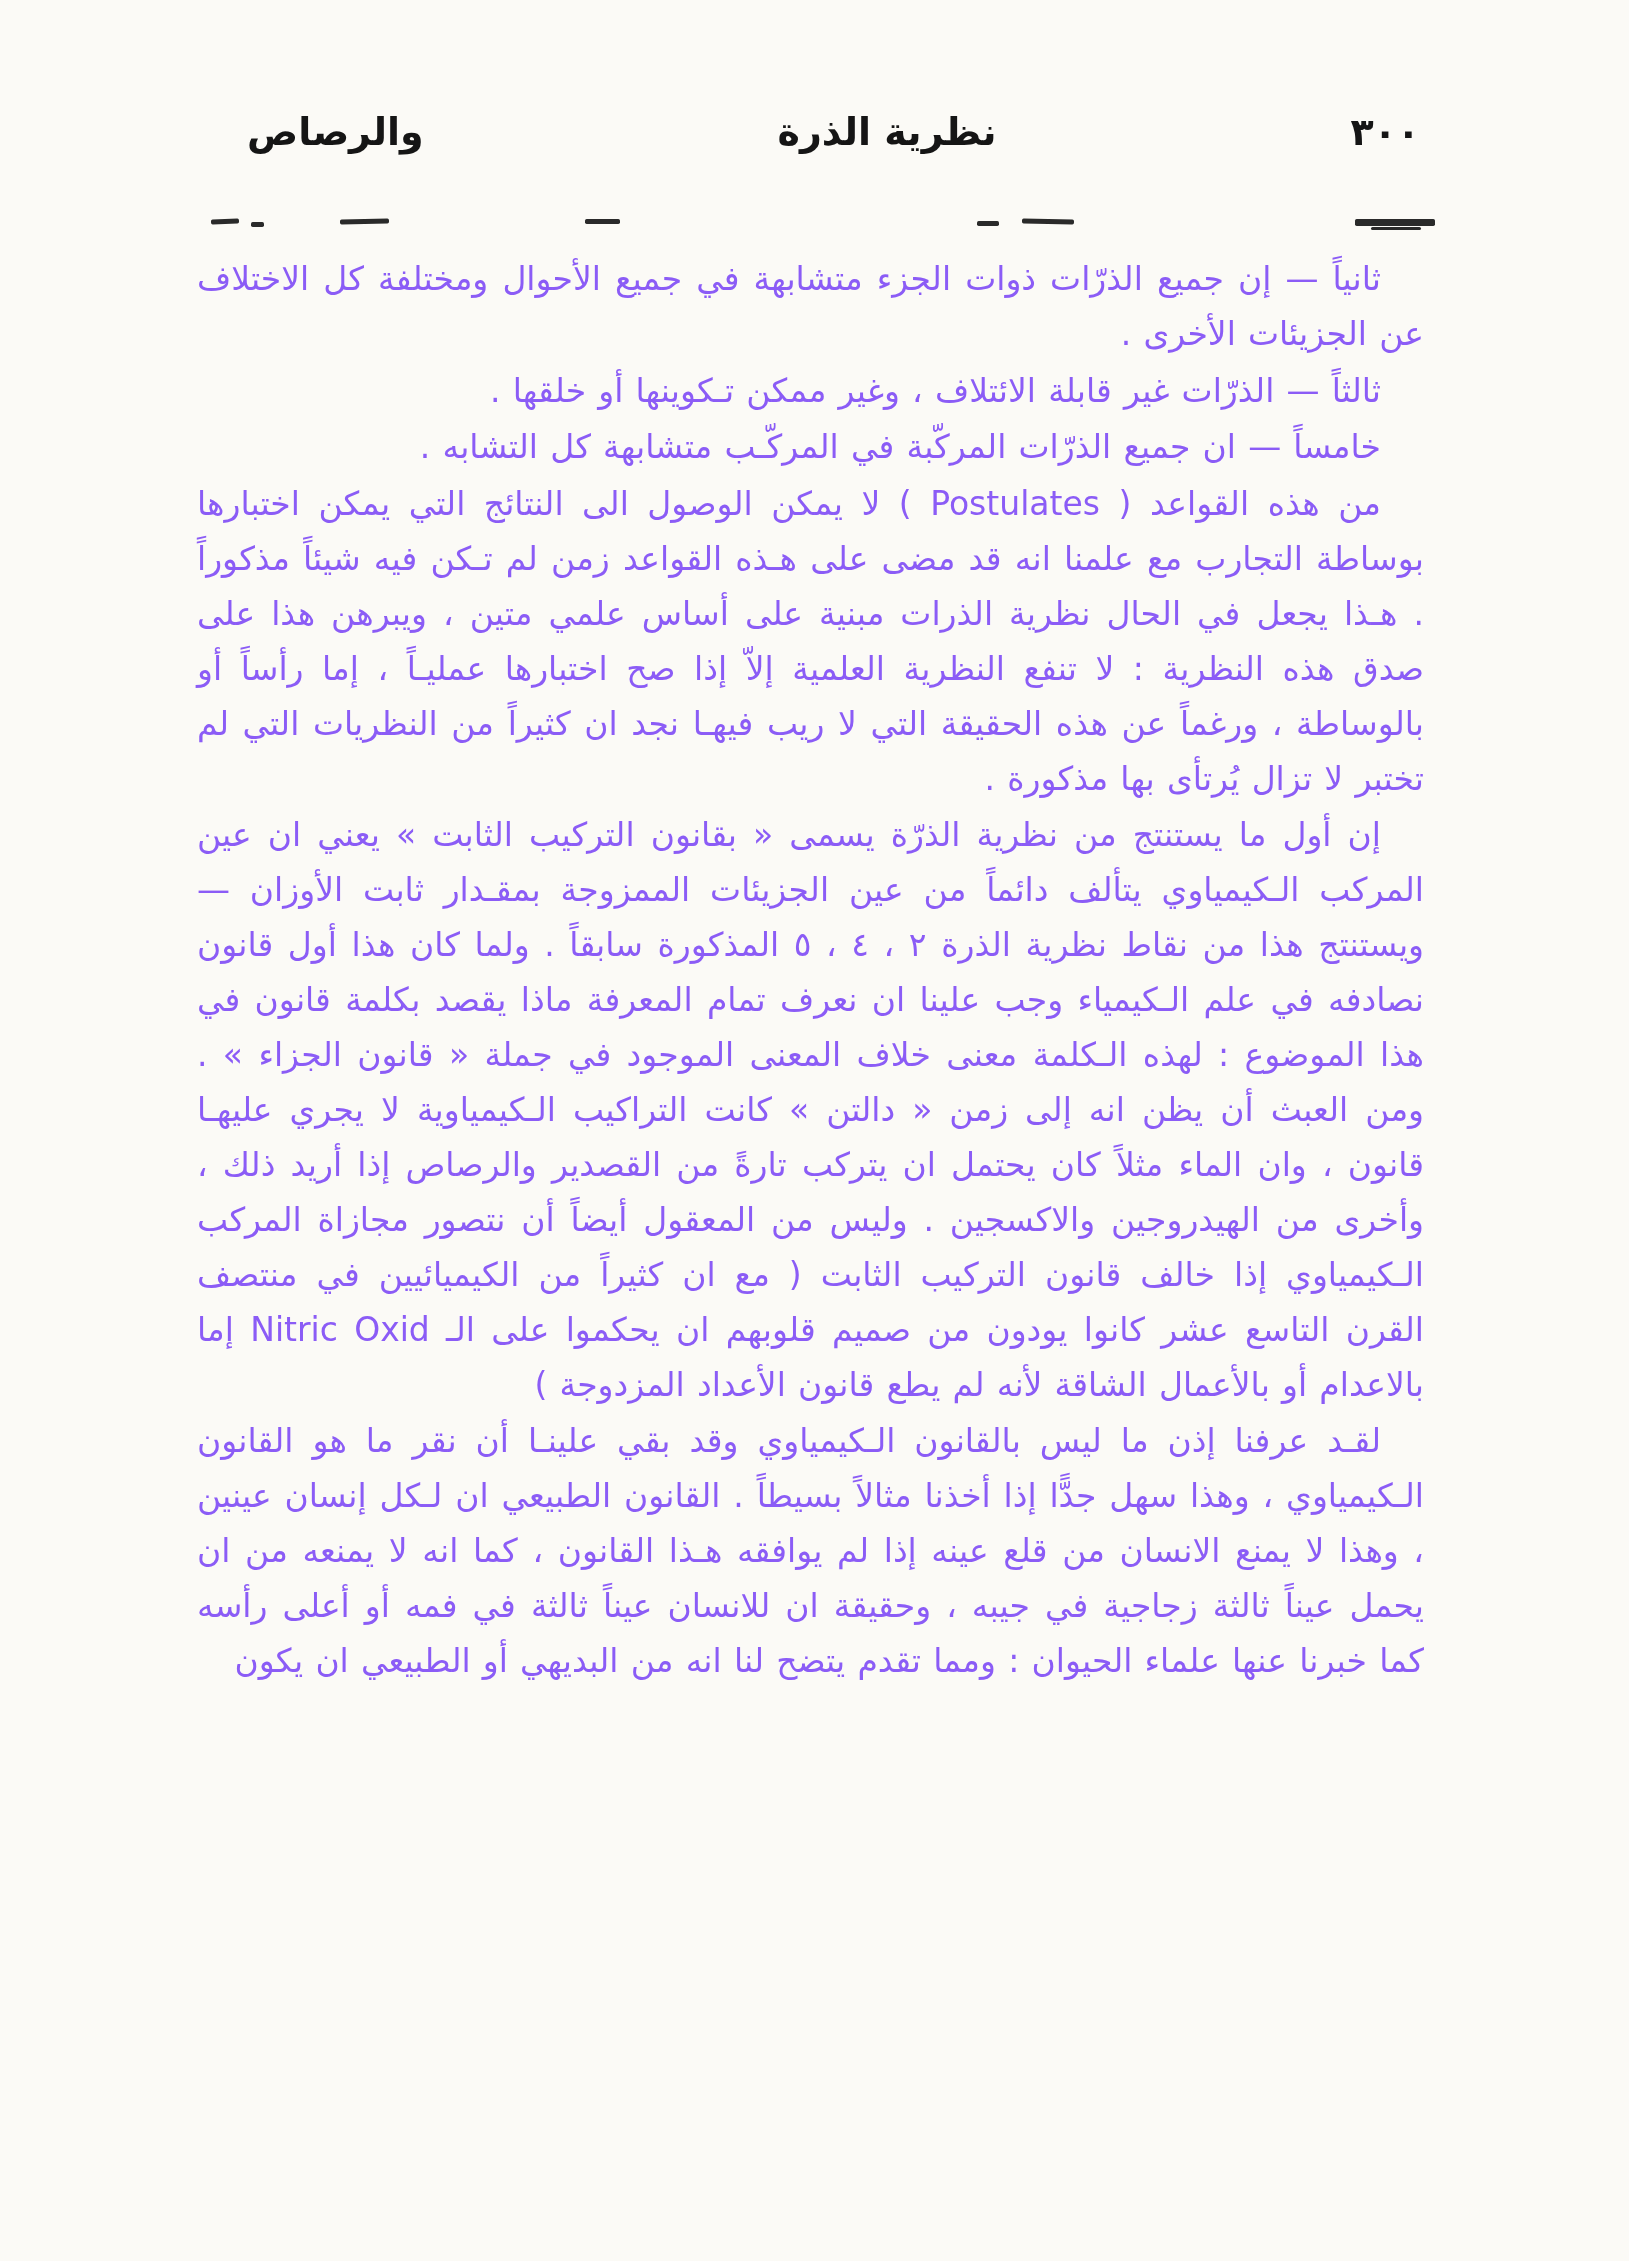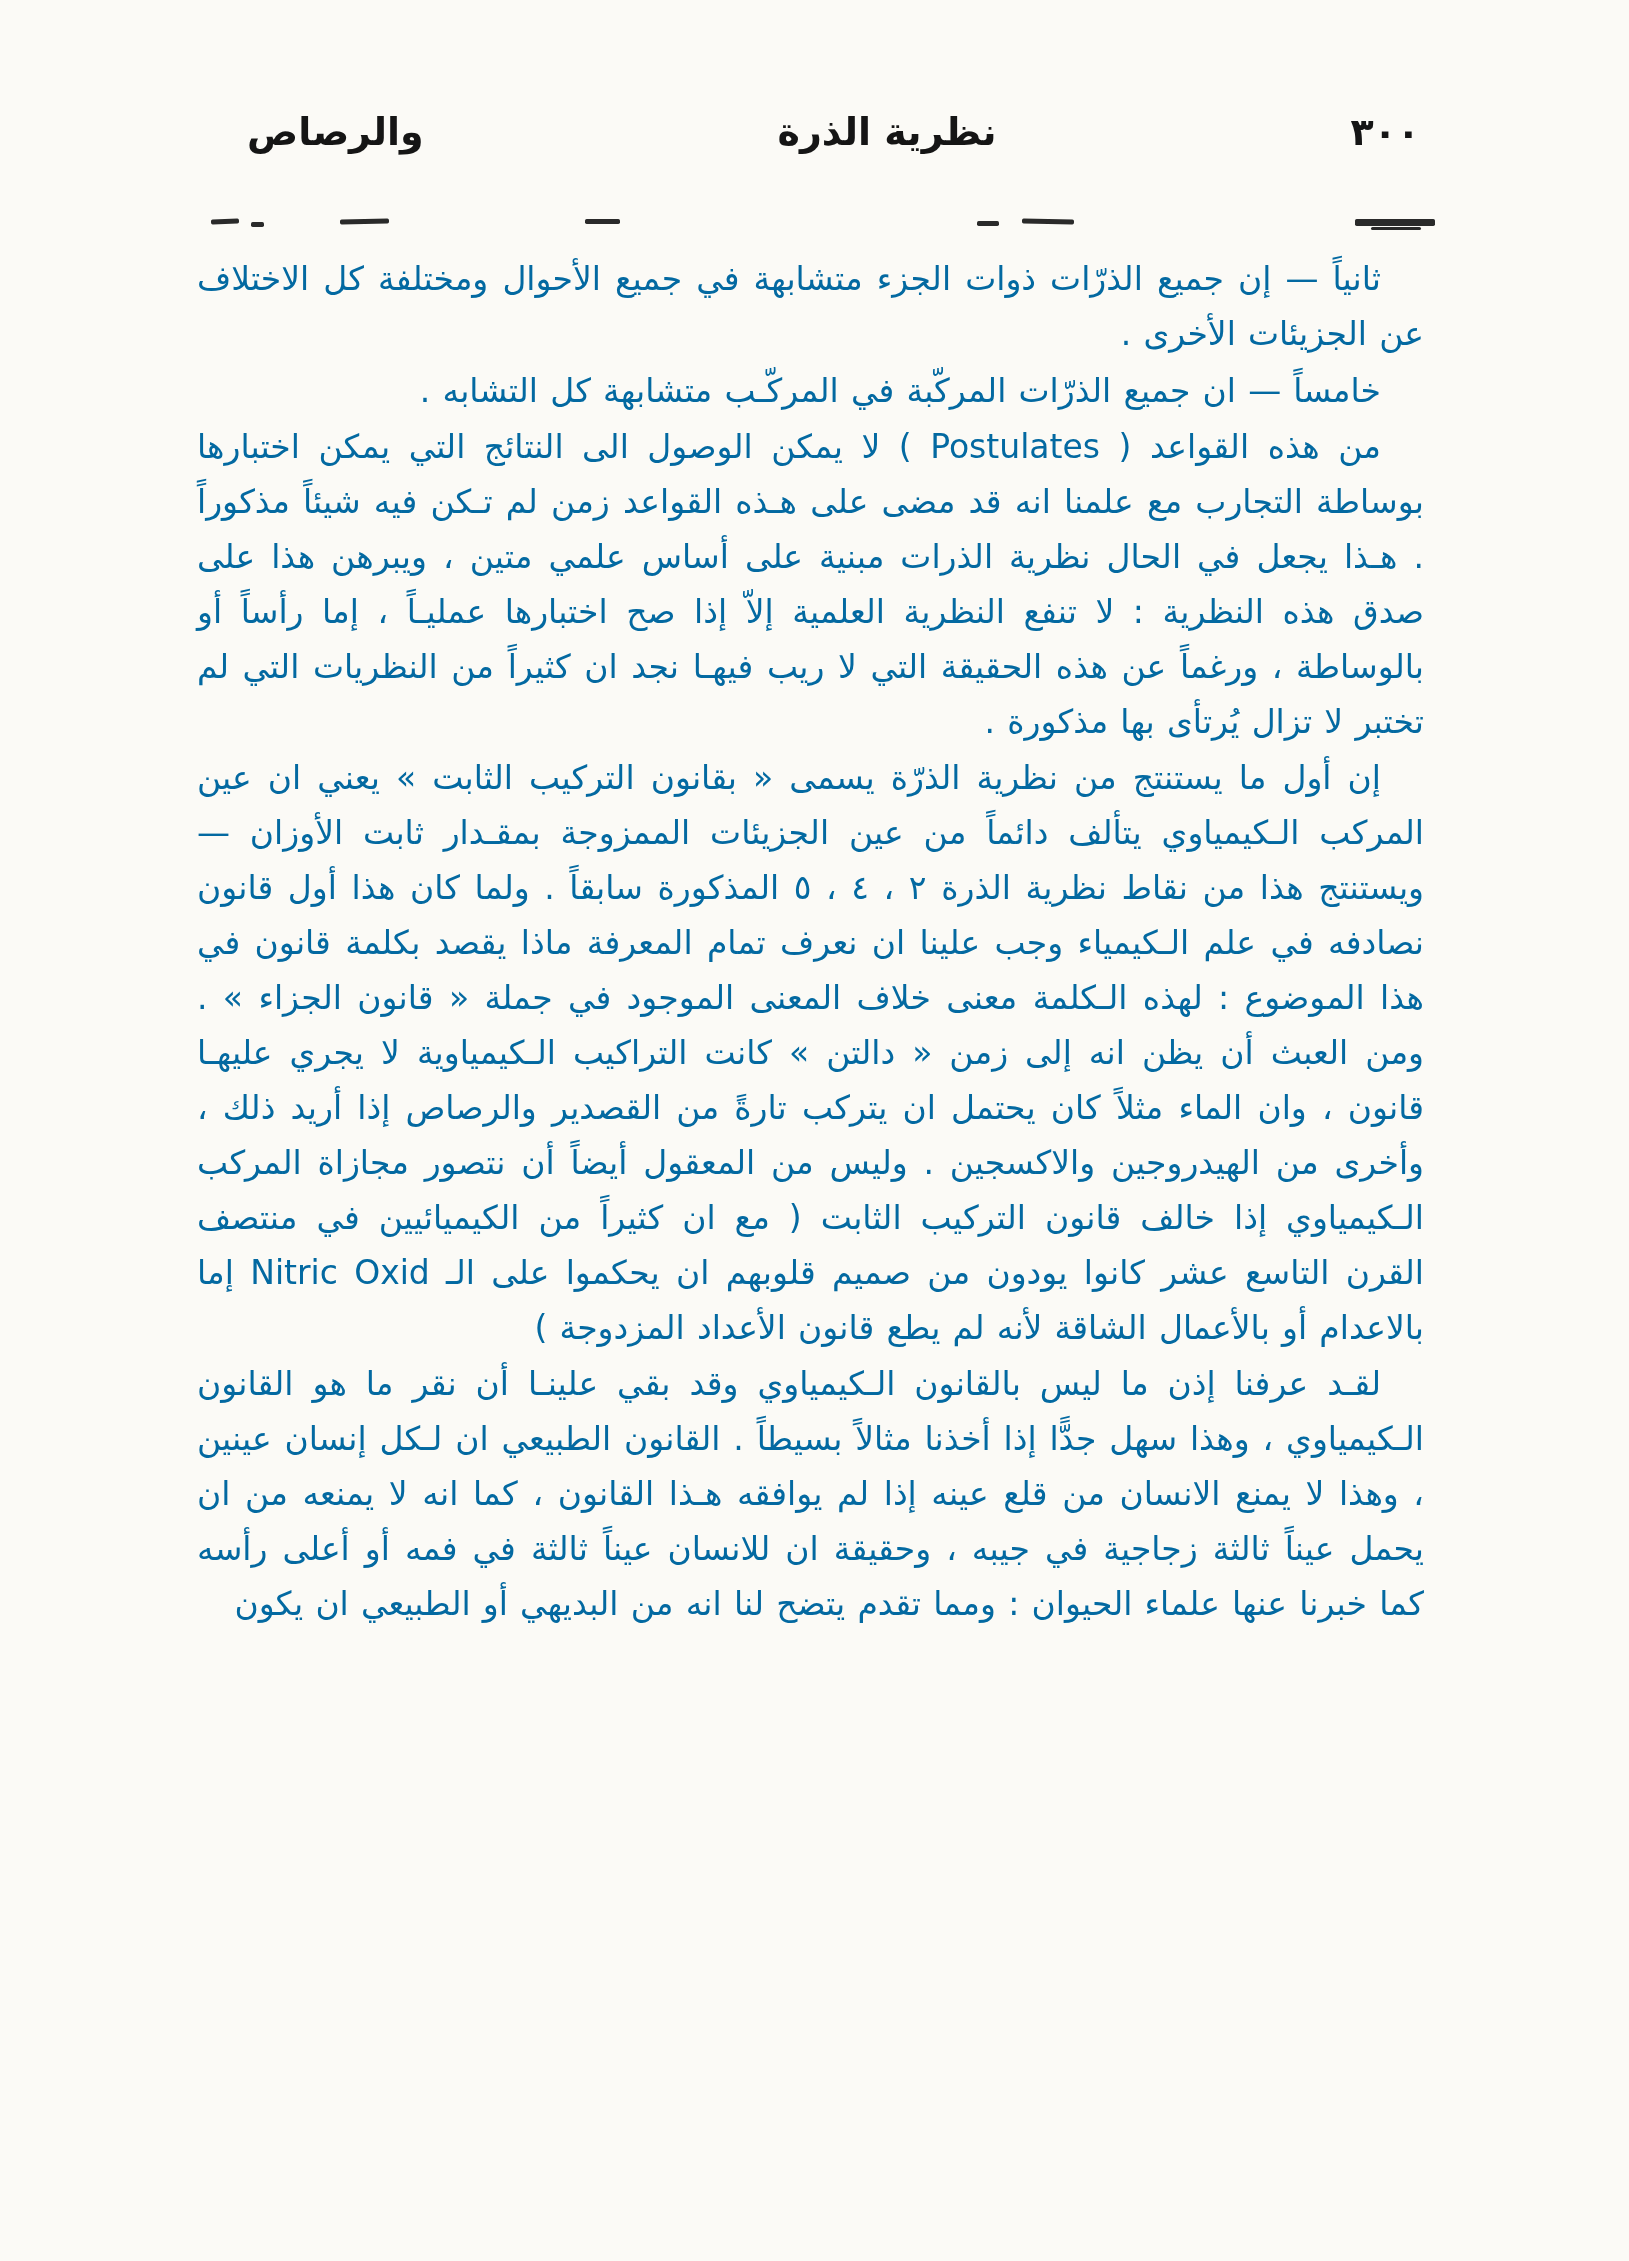--- a/index.html
+++ b/index.html
@@ -64,21 +64,21 @@
   
   .article-body {
     position: absolute;
     top: 251px;
     right: 205px;
     left: 197px;
     direction: rtl;
     text-align: justify;
     font-size: 33px;
     line-height: 55px;
-    color: #0369a1;
+    color: #8b5cf6;
     word-spacing: 1.7px;
   }
   .article-body p {
     text-indent: 43px;
     margin: 0;
   }
   .article-body p.postulate {
     margin-bottom: 1.7px;
   }
   .article-body p + p.block {
@@ -102,20 +102,21 @@
     <span class="dash d3"></span>
     <span class="dash d4"></span>
     <span class="dash d5"></span>
     <span class="dash d6"></span>
     <span class="dash d7"></span>
     <span class="dash d8"></span>
   </div>
 
   <main class="article-body">
     <p class="postulate">ثانياً — إن جميع الذرّات ذوات الجزء متشابهة في جميع الأحوال ومختلفة كل الاختلاف عن الجزيئات الأخرى .</p>
+    <p class="postulate">ثالثاً — الذرّات غير قابلة الائتلاف ، وغير ممكن تـكوينها أو خلقها .</p>
     <p class="postulate">خامساً — ان جميع الذرّات المركّبة في المركّـب متشابهة كل التشابه .</p>
     <p class="block">من هذه القواعد ( Postulates ) لا يمكن الوصول الى النتائج التي يمكن اختبارها بوساطة التجارب مع علمنا انه قد مضى على هـذه القواعد زمن لم تـكن فيه شيئاً مذكوراً . هـذا يجعل في الحال نظرية الذرات مبنية على أساس علمي متين ، ويبرهن هذا على صدق هذه النظرية : لا تنفع النظرية العلمية إلاّ إذا صح اختبارها عمليـاً ، إما رأساً أو بالوساطة ، ورغماً عن هذه الحقيقة التي لا ريب فيهـا نجد ان كثيراً من النظريات التي لم تختبر لا تزال يُرتأى بها مذكورة .</p>
     <p class="block">إن أول ما يستنتج من نظرية الذرّة يسمى « بقانون التركيب الثابت » يعني ان عين المركب الـكيمياوي يتألف دائماً من عين الجزيئات الممزوجة بمقـدار ثابت الأوزان — ويستنتج هذا من نقاط نظرية الذرة ٢ ، ٤ ، ٥ المذكورة سابقاً . ولما كان هذا أول قانون نصادفه في علم الـكيمياء وجب علينا ان نعرف تمام المعرفة ماذا يقصد بكلمة قانون في هذا الموضوع : لهذه الـكلمة معنى خلاف المعنى الموجود في جملة « قانون الجزاء » . ومن العبث أن يظن انه إلى زمن « دالتن » كانت التراكيب الـكيمياوية لا يجري عليهـا قانون ، وان الماء مثلاً كان يحتمل ان يتركب تارةً من القصدير والرصاص إذا أريد ذلك ، وأخرى من الهيدروجين والاكسجين . وليس من المعقول أيضاً أن نتصور مجازاة المركب الـكيمياوي إذا خالف قانون التركيب الثابت ( مع ان كثيراً من الكيميائيين في منتصف القرن التاسع عشر كانوا يودون من صميم قلوبهم ان يحكموا على الـ Nitric Oxid إما بالاعدام أو بالأعمال الشاقة لأنه لم يطع قانون الأعداد المزدوجة )</p>
     <p class="block">لقـد عرفنا إذن ما ليس بالقانون الـكيمياوي وقد بقي علينـا أن نقر ما هو القانون الـكيمياوي ، وهذا سهل جدًّا إذا أخذنا مثالاً بسيطاً . القانون الطبيعي ان لـكل إنسان عينين ، وهذا لا يمنع الانسان من قلع عينه إذا لم يوافقه هـذا القانون ، كما انه لا يمنعه من ان يحمل عيناً ثالثة زجاجية في جيبه ، وحقيقة ان للانسان عيناً ثالثة في فمه أو أعلى رأسه كما خبرنا عنها علماء الحيوان : ومما تقدم يتضح لنا انه من البديهي أو الطبيعي ان يكون</p>
   </main>
 
 </div>
 
 
 </body></html>

